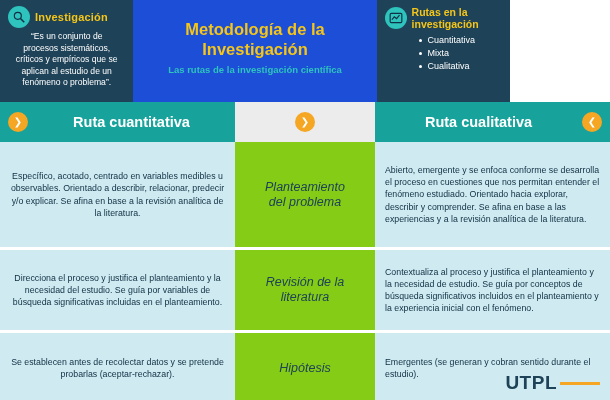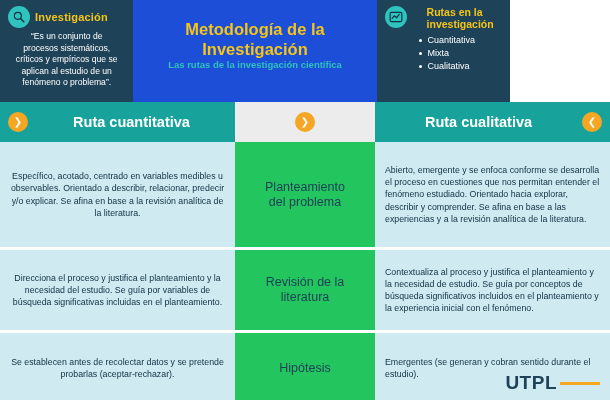--- a/index.html
+++ b/index.html
@@ -78,35 +78,37 @@
   }
   .hdr-center .main-title {
     color: #f5c518;
     font-size: 16.5px;
     font-weight: bold;
     line-height: 20px;
   }
   .hdr-center .sub-title {
     color: #2ec3bd;
     font-size: 9.5px;
+    margin-top: 5px;
     font-weight: bold;
   }
 
   .hdr-right {
     width: 158px;
     height: 102px;
     background: #1e4258;
     box-sizing: border-box;
     padding: 6px 8px;
     color: #ffffff;
     position: relative;
   }
   .hdr-right-title-row {
     display: flex;
-    gap: 20px;
+    align-items: center;
+    gap: 5px;
     margin-bottom: 4px;
   }
   .hdr-right-title {
     color: #f5c518;
     font-size: 10.5px;
     font-weight: bold;
     line-height: 12px;
   }
   .hdr-right ul {
     margin: 2px 0 0 0;
@@ -203,29 +205,30 @@
   }
   .cell-right {
     background: #cfeaf0;
     text-align: left;
     display: flex;
     align-items: center;
   }
   .cell-mid {
     width: 140px;
     box-sizing: border-box;
-    background: #22c55e;
+    background: #84cc16;
     display: flex;
     align-items: center;
     justify-content: center;
     text-align: center;
     font-size: 12.5px;
     color: #1e4258;
     padding: 4px 21px;
     line-height: 15px;
+    font-style: italic;
   }
   .r1 .cell-left, .r1 .cell-right, .r1 .cell-mid { height: 105px; }
   .r2 .cell-left, .r2 .cell-right, .r2 .cell-mid { height: 80px; }
   .r3 .cell-left, .r3 .cell-right, .r3 .cell-mid { height: 70px; }
 
   
   .logo {
     position: absolute;
     right: 10px;
     bottom: 6px;

